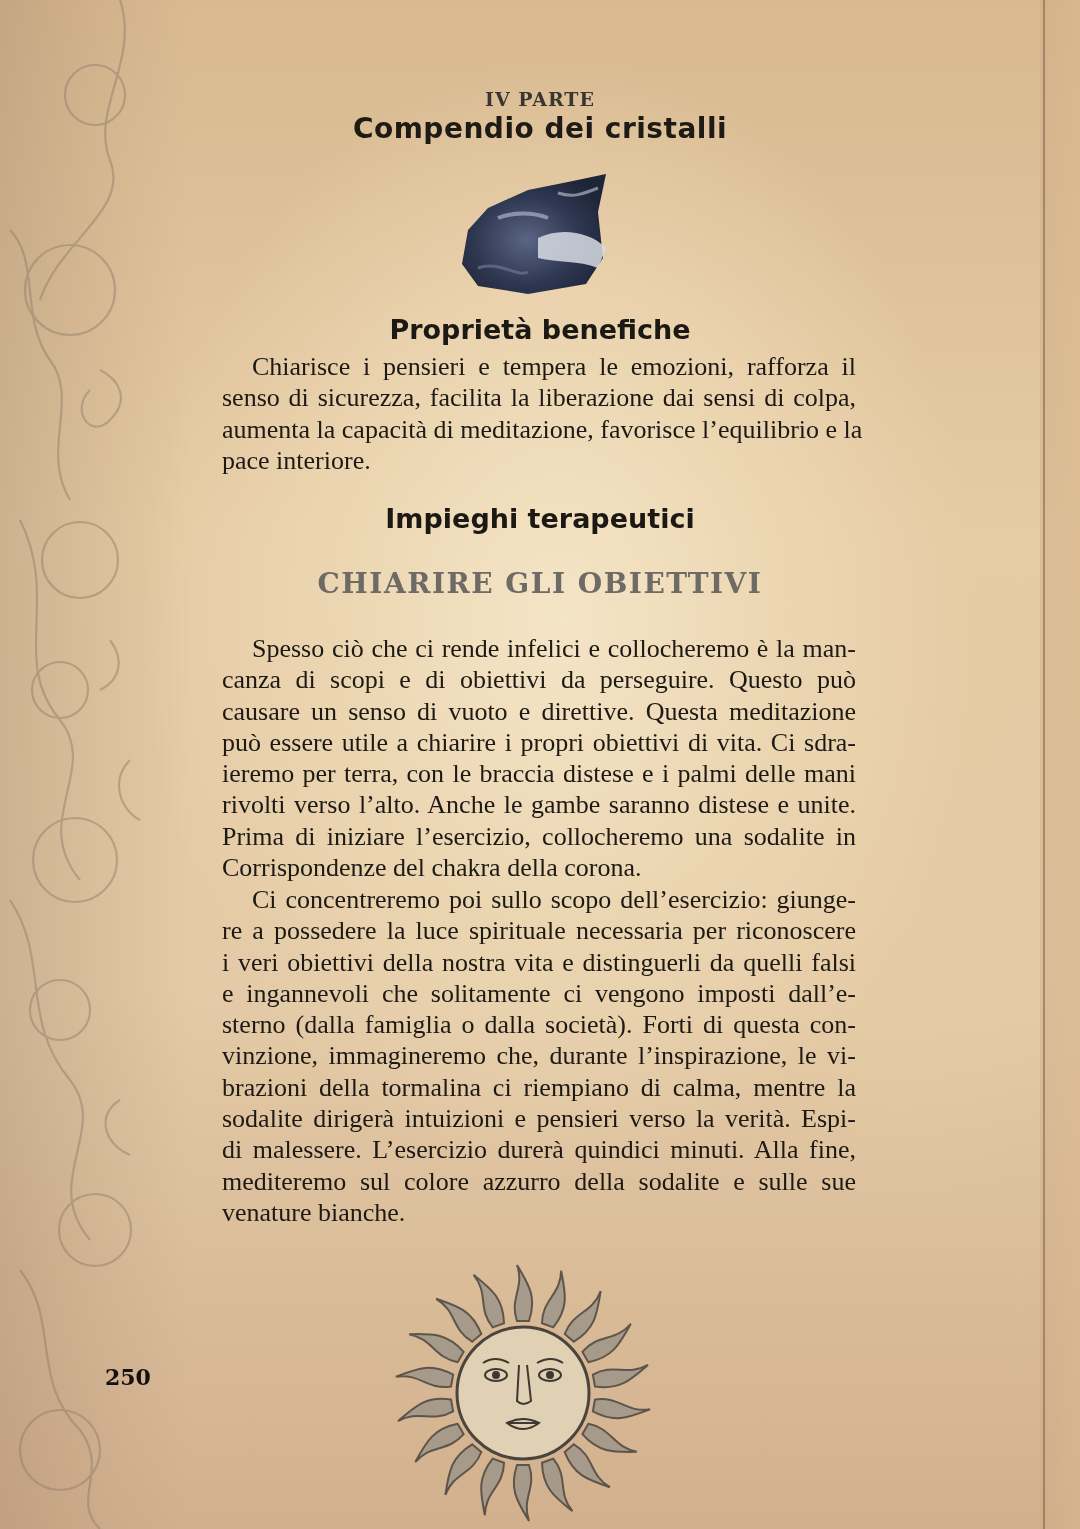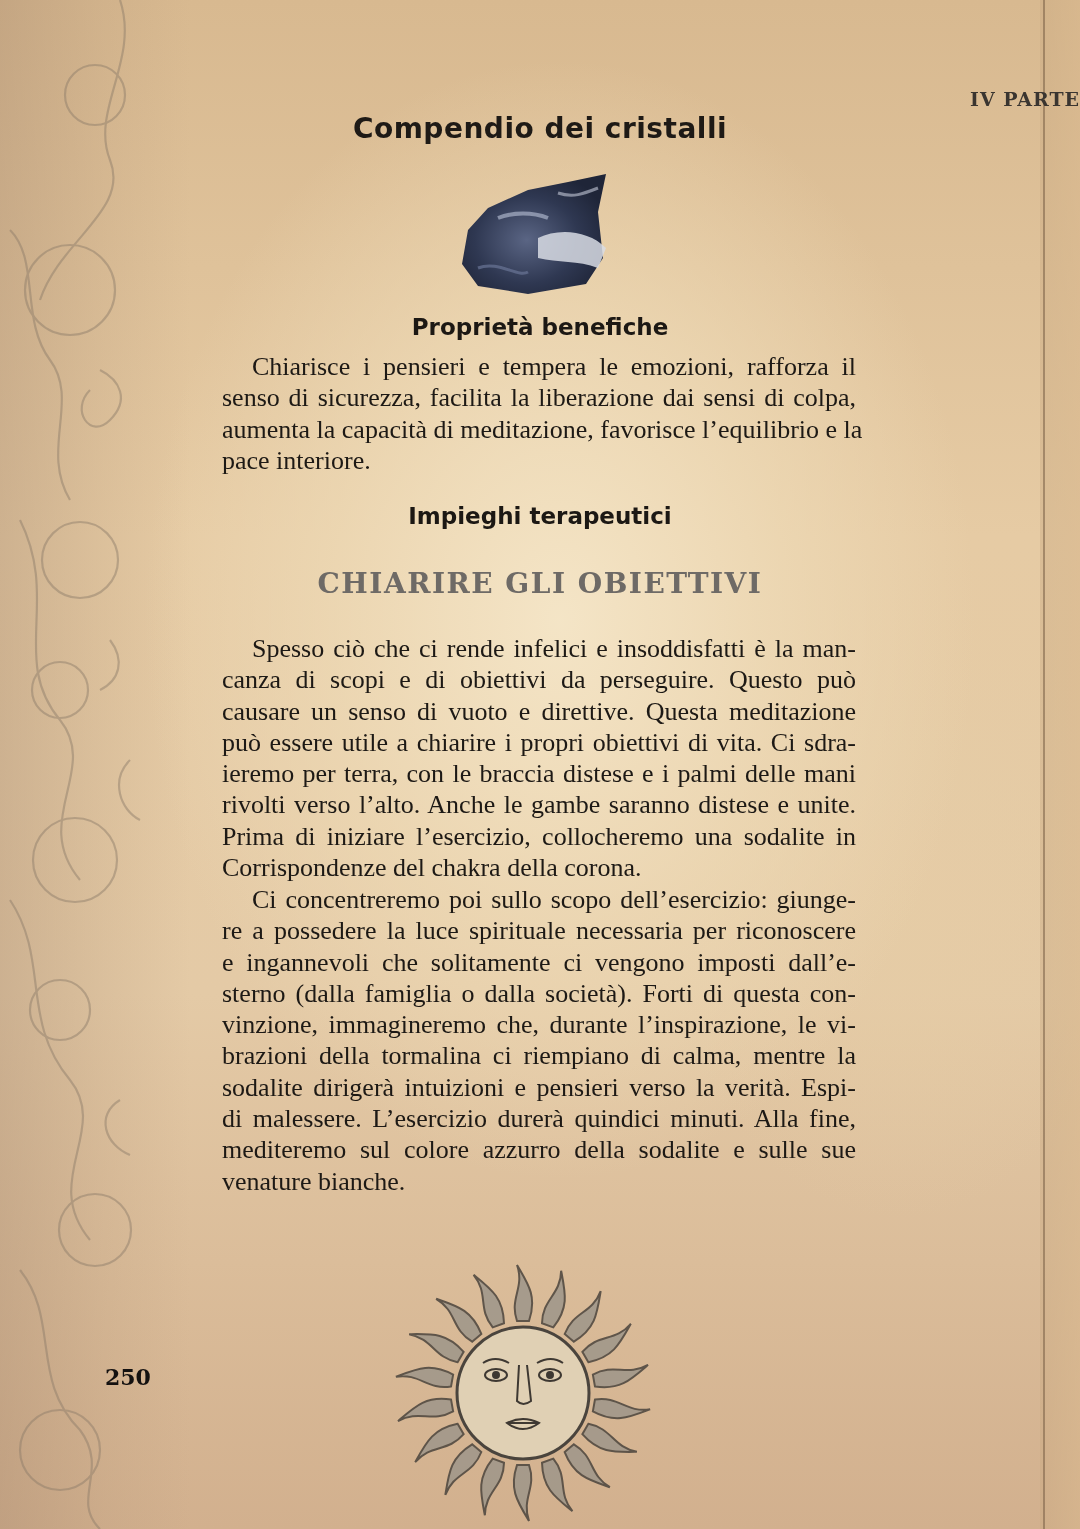--- a/index.html
+++ b/index.html
@@ -20,35 +20,35 @@
     }
     .right-edge {
       position: absolute; left: 1040px; top: 0; width: 40px; height: 1529px;
       background: linear-gradient(90deg, rgba(200,168,128,0.4), rgba(215,182,140,0.6));
     }
     .right-edge-line {
       position: absolute; left: 1043px; top: 0; width: 2px; height: 1529px;
       background: rgba(120,95,70,0.55);
     }
     .header-part {
-      position: absolute; left: 0; width: 1080px; top: 88px; text-align: right;
+      position: absolute; left: 0; width: 1080px; top: 88px; text-align: center;
       font-family: "DejaVu Serif", serif; font-weight: bold; font-size: 19px;
       letter-spacing: 1px; color: #3a3530; font-variant: small-caps;
     }
     .header-title {
       position: absolute; left: 0; width: 1080px; top: 112px; text-align: center;
       font-family: "DejaVu Sans", sans-serif; font-weight: bold; font-size: 28px;
       color: #1e1a16; letter-spacing: 0.5px;
     }
     .stone {
       position: absolute; left: 458px; top: 168px; width: 150px; height: 128px;
     }
     .h2 {
       position: absolute; left: 0; width: 1080px; text-align: center;
-      font-family: "DejaVu Sans", sans-serif; font-weight: bold; font-size: 23px;
+      font-family: "DejaVu Sans", sans-serif; font-weight: bold; font-size: 27px;
       color: #1c1814;
     }
     .h3 {
       position: absolute; left: 0; width: 1080px; text-align: center;
       font-family: "DejaVu Serif", serif; font-weight: bold; font-size: 28px;
       color: #6e6a66; letter-spacing: 1.5px; line-height: 32px;
     }
     .para {
       position: absolute; left: 222px; width: 634px;
       font-family: "Liberation Serif", serif; font-size: 26px; line-height: 31.3px;
@@ -119,33 +119,34 @@
     <span class="line">senso di sicurezza, facilita la liberazione dai sensi di colpa,</span>
     <span class="line">aumenta la capacità di meditazione, favorisce l’equilibrio e la</span>
     <span class="line last">pace interiore.</span>
   </div>
 
   <div class="h2" style="top:503px;">Impieghi terapeutici</div>
 
   <div class="h3" style="top:568px;">CHIARIRE GLI OBIETTIVI</div>
 
   <div class="para" style="top:633px;">
-    <span class="line indent">Spesso ciò che ci rende infelici e insoddisfatti è la man-</span>
+    <span class="line indent">Spesso ciò che ci rende infelici e collocheremo è la man-</span>
     <span class="line">canza di scopi e di obiettivi da perseguire. Questo può</span>
     <span class="line">causare un senso di vuoto e direttive. Questa meditazione</span>
     <span class="line">può essere utile a chiarire i propri obiettivi di vita. Ci sdra-</span>
     <span class="line">ieremo per terra, con le braccia distese e i palmi delle mani</span>
     <span class="line">rivolti verso l’alto. Anche le gambe saranno distese e unite.</span>
     <span class="line">Prima di iniziare l’esercizio, collocheremo una sodalite in</span>
     <span class="line last">Corrispondenze del chakra della corona.</span>
   </div>
 
   <div class="para" style="top:884px;">
     <span class="line indent">Ci concentreremo poi sullo scopo dell’esercizio: giunge-</span>
     <span class="line">re a possedere la luce spirituale necessaria per riconoscere</span>
+    <span class="line">i veri obiettivi della nostra vita e distinguerli da quelli falsi</span>
     <span class="line">e ingannevoli che solitamente ci vengono imposti dall’e-</span>
     <span class="line">sterno (dalla famiglia o dalla società). Forti di questa con-</span>
     <span class="line">vinzione, immagineremo che, durante l’inspirazione, le vi-</span>
     <span class="line">brazioni della tormalina ci riempiano di calma, mentre la</span>
     <span class="line">sodalite dirigerà intuizioni e pensieri verso la verità. Espi-</span>
     <span class="line">di malessere. L’esercizio durerà quindici minuti. Alla fine,</span>
     <span class="line">mediteremo sul colore azzurro della sodalite e sulle sue</span>
     <span class="line last">venature bianche.</span>
   </div>
 

